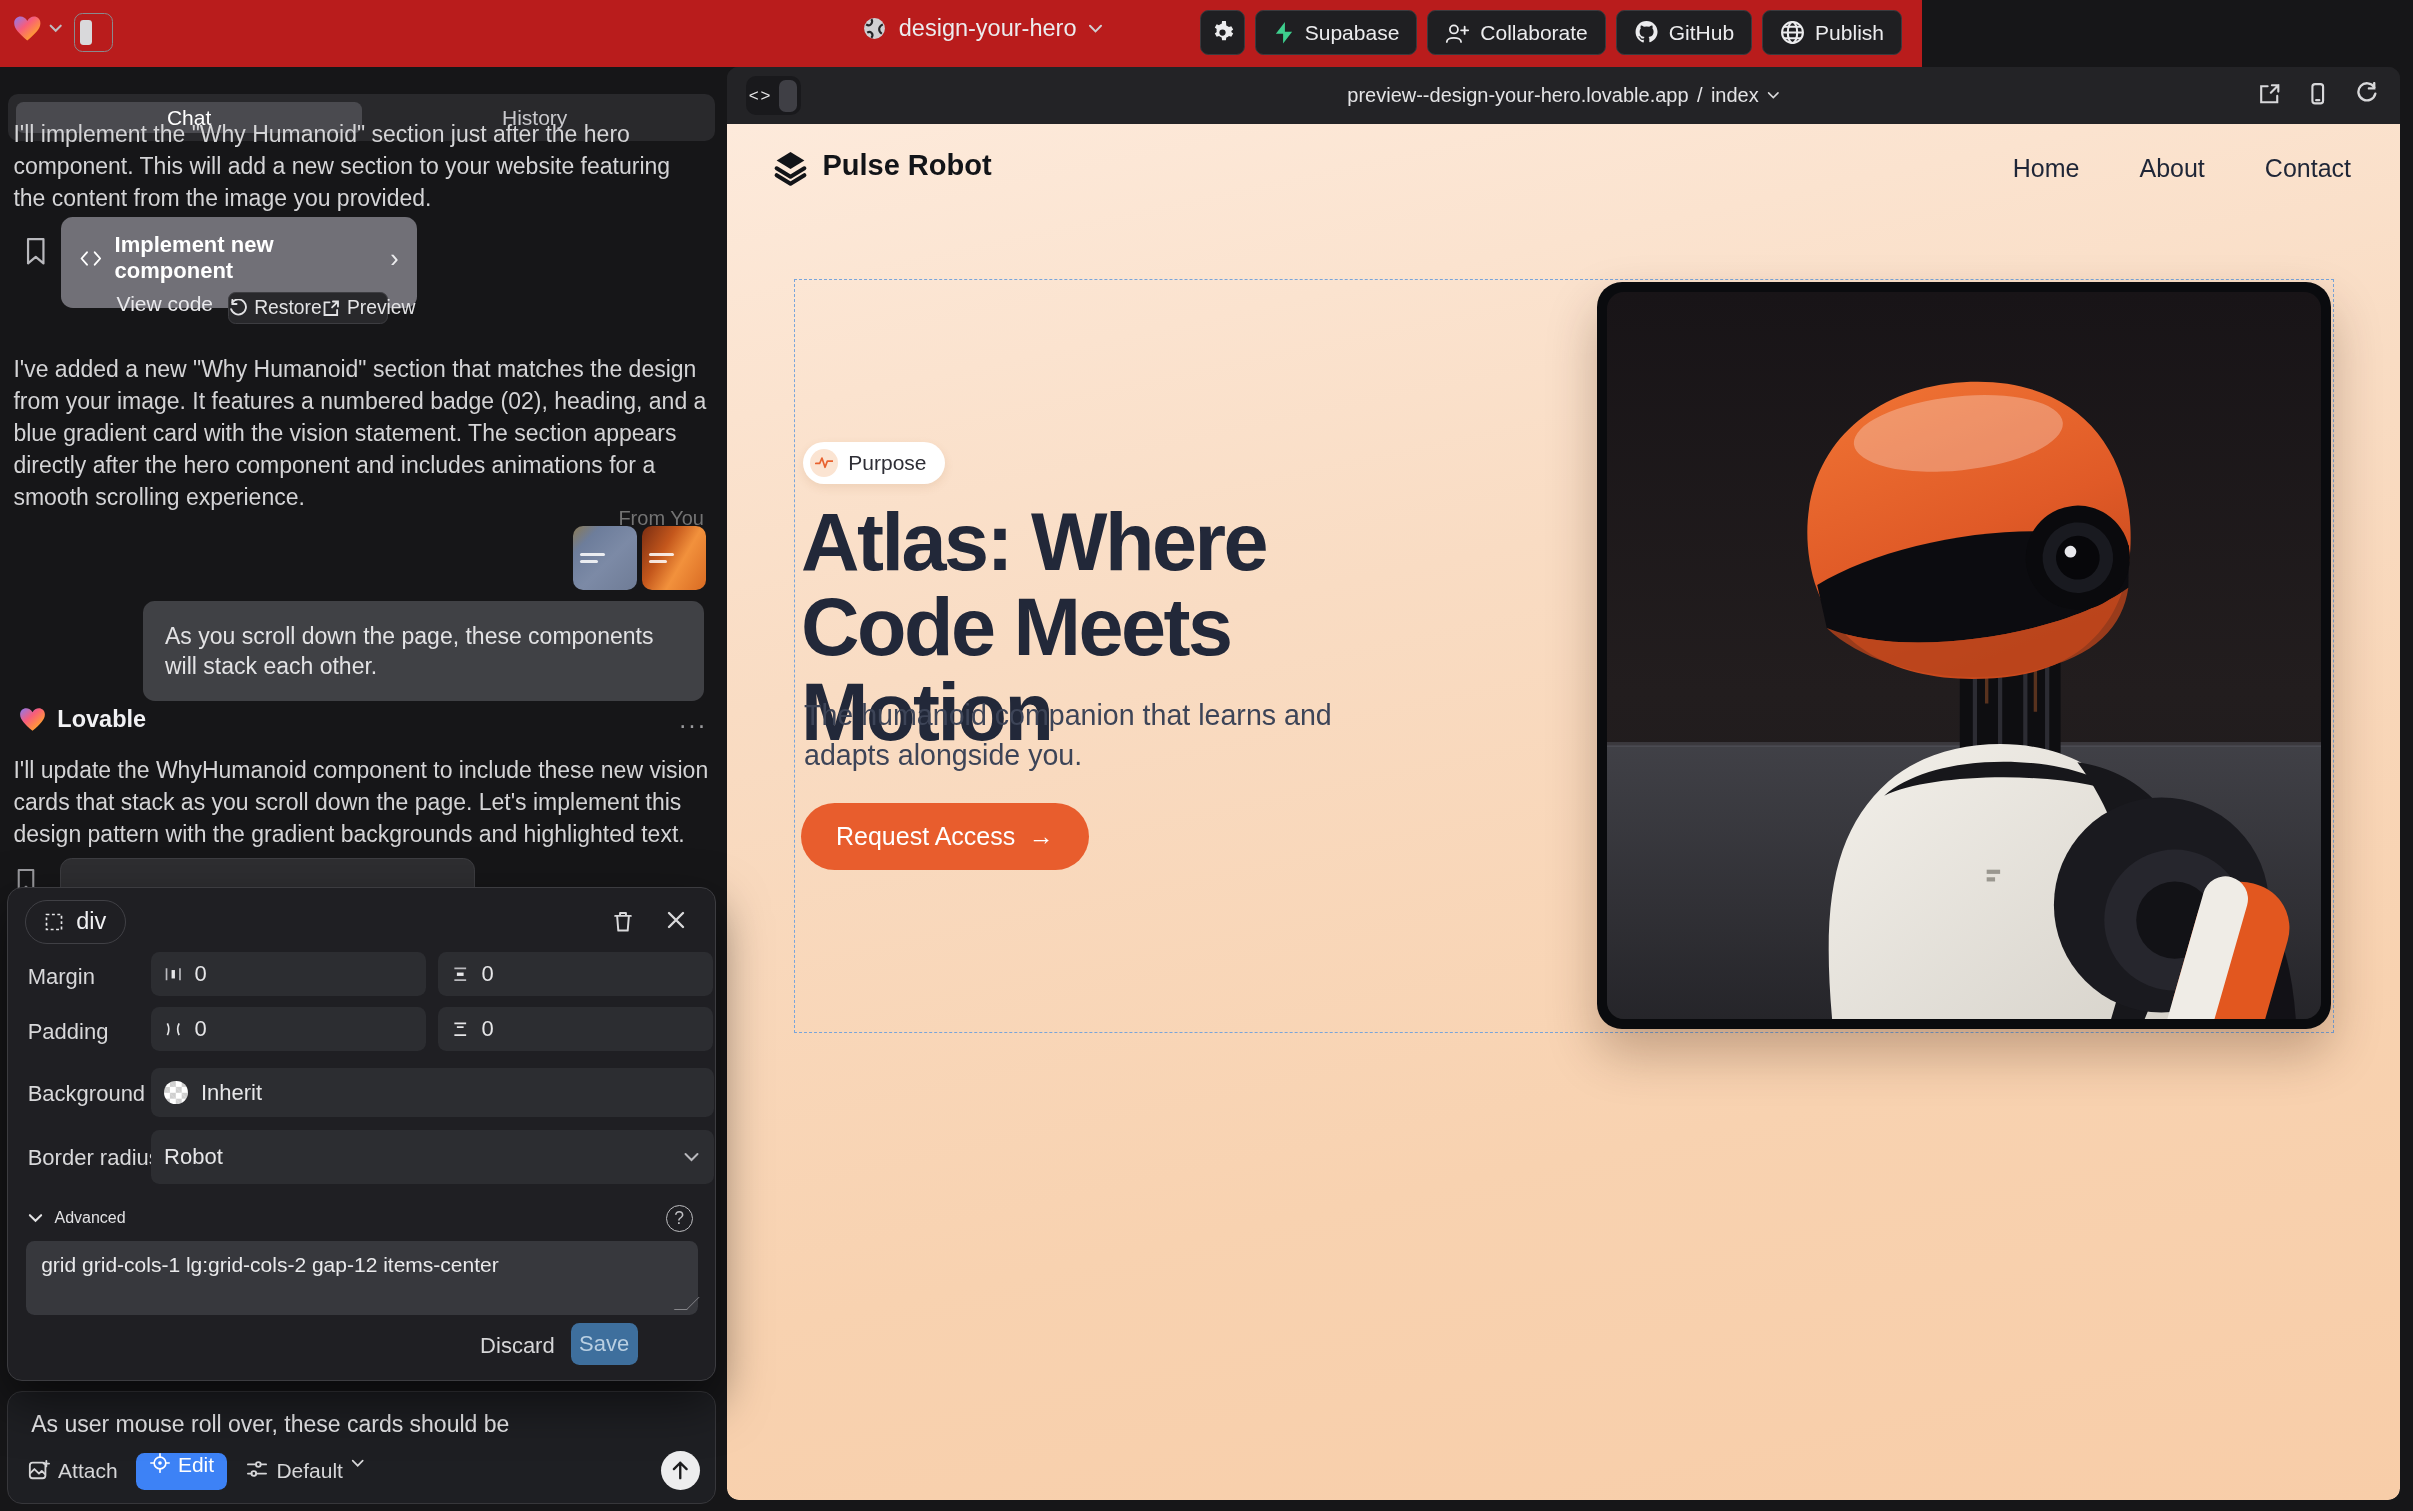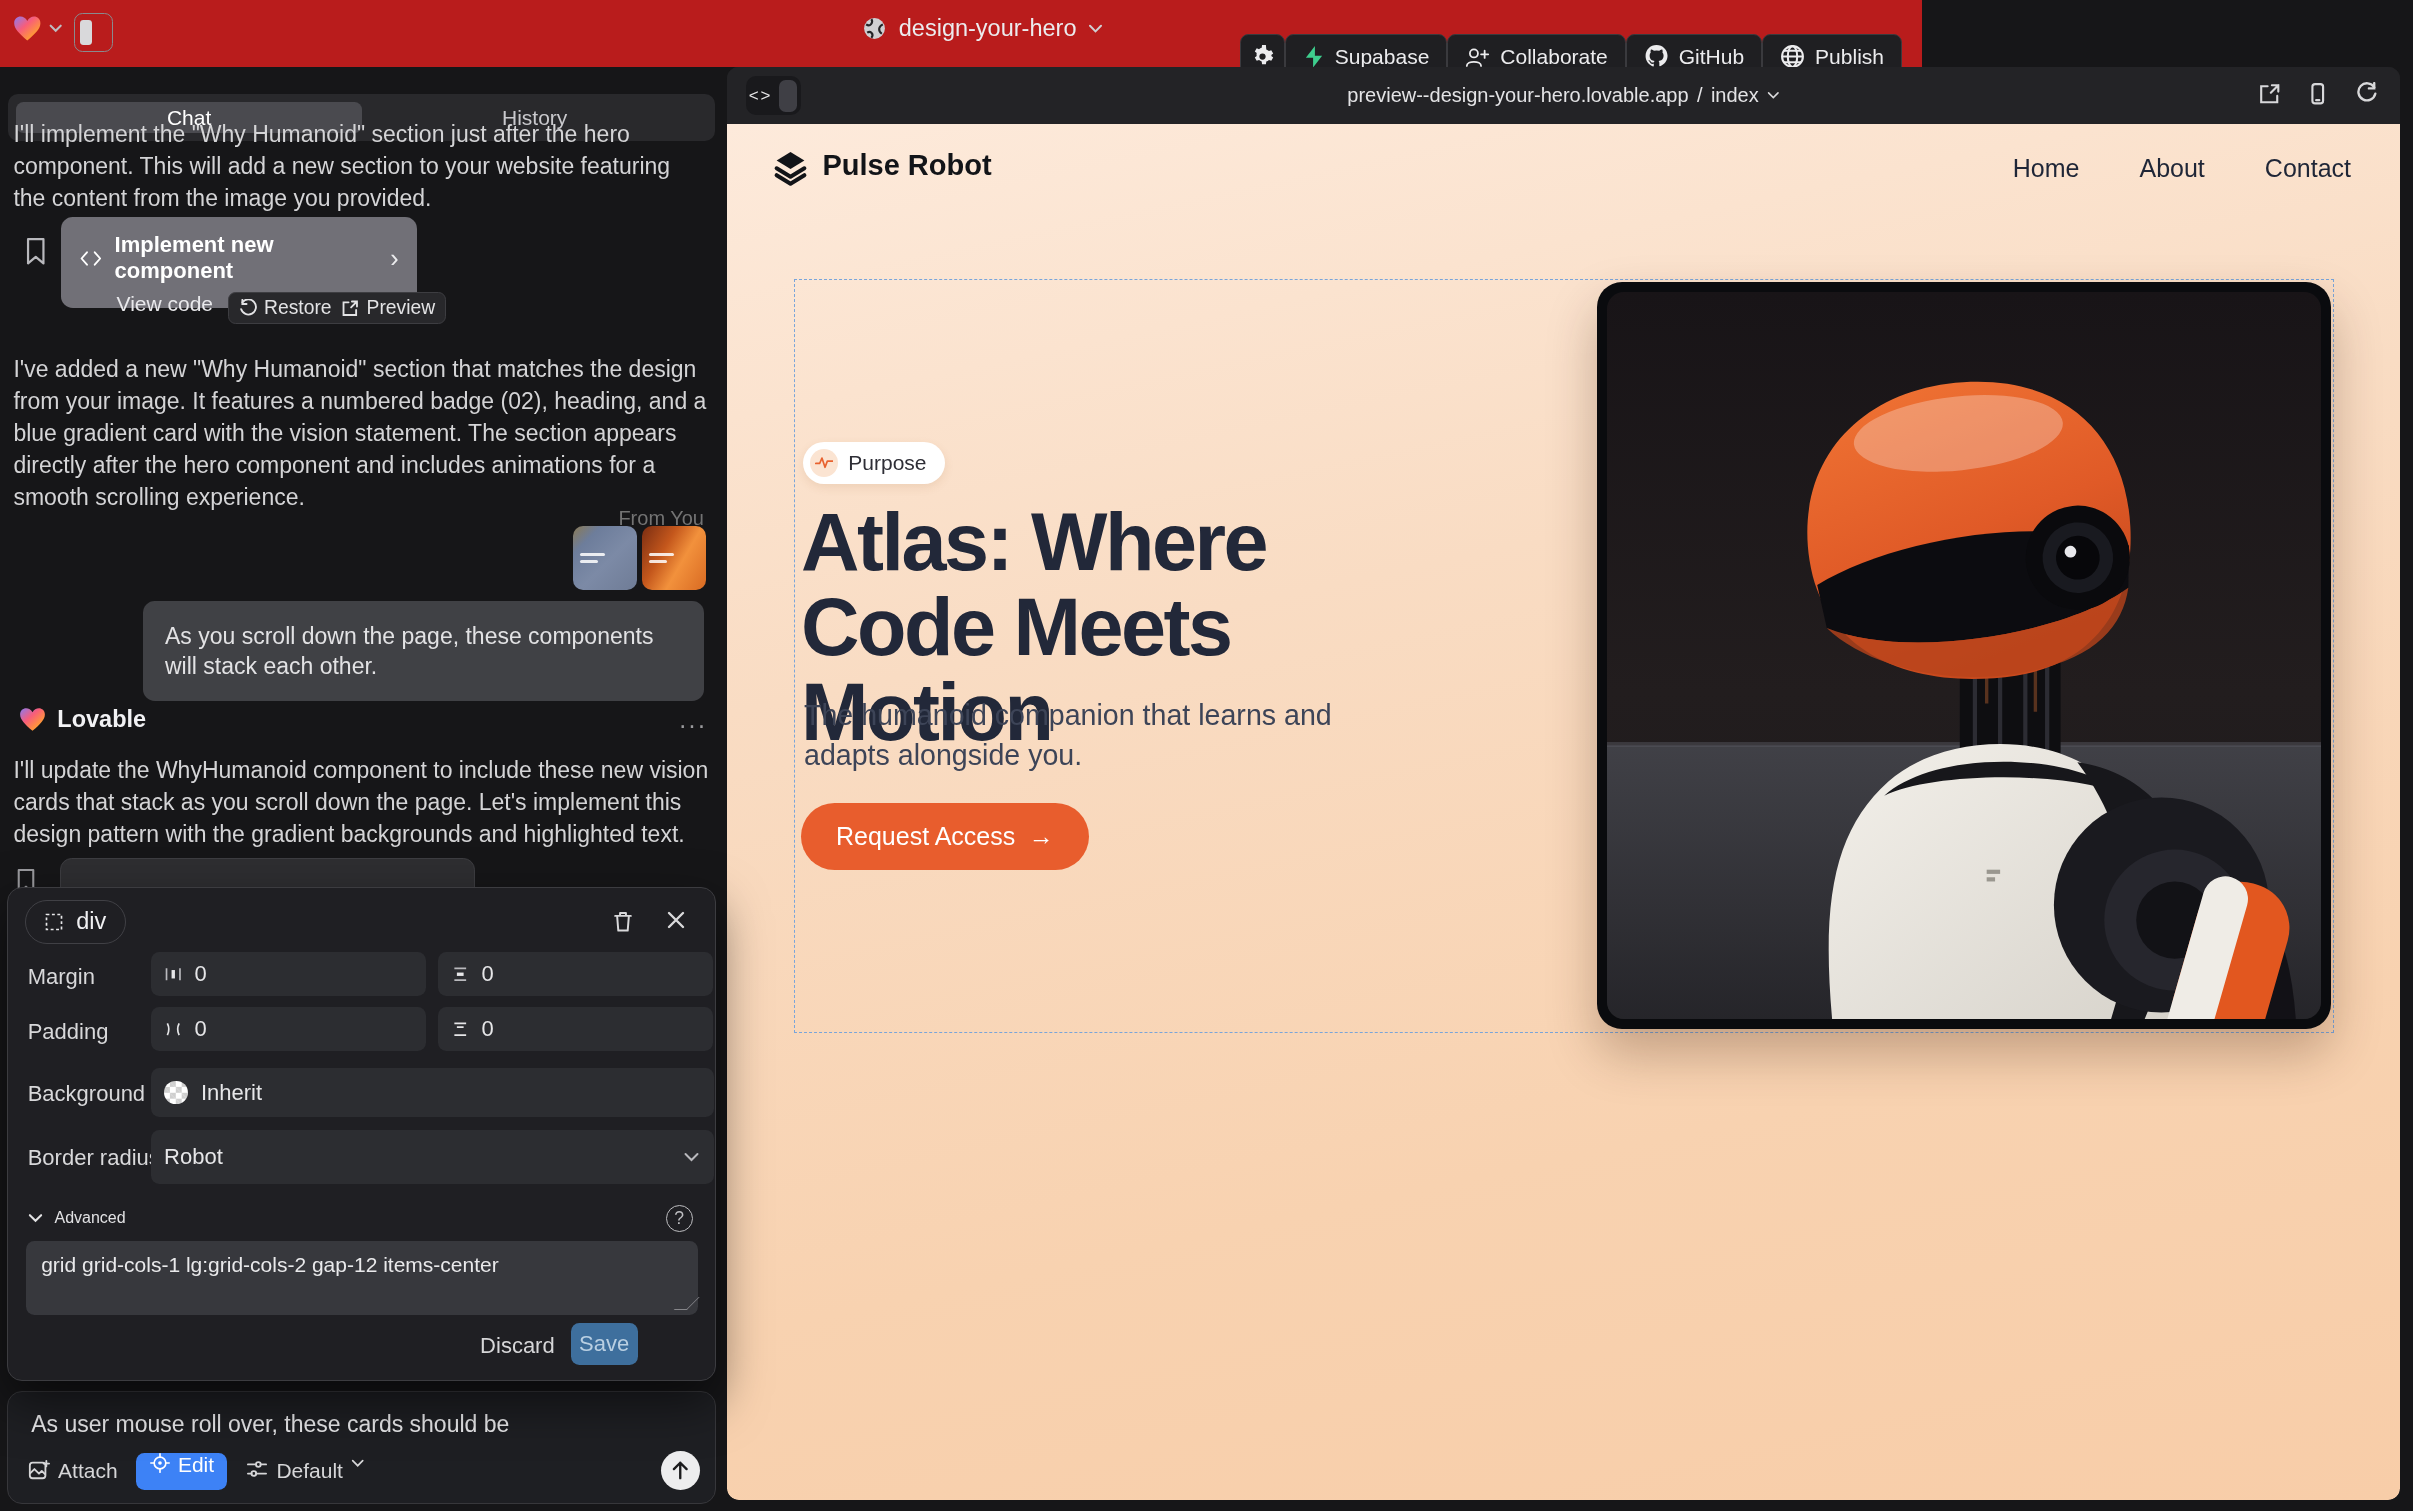--- a/index.html
+++ b/index.html
@@ -6,35 +6,35 @@
   html,body { width:2413px; height:1512px; overflow:hidden; }
   body { background:#161618; font-family:"Liberation Sans", sans-serif; color:#e6e6e8; position:relative; }
   .abs { position:absolute; }
 
   
   .topbar { position:absolute; left:0; top:0; width:1922px; height:67px; background:#b91c1c; }
   .heart-btn { position:absolute; left:13.4px; top:15px; display:flex; align-items:center; gap:6.7px; cursor:pointer; }
   .panel-toggle { position:absolute; left:74px; top:13.4px; width:39px; height:39px; border:1.7px solid #8a8a8e; border-radius:8.4px; display:flex; align-items:center; padding:5px; }
   .panel-toggle .bar { width:11.8px; height:25px; background:#d9d9db; border-radius:3.4px; }
   .proj-select { position:absolute; left:862px; top:15px; display:flex; align-items:center; gap:11.8px; color:#ececee; font-size:23.5px; }
-  .tb-right { position:absolute; right:20px; top:10px; display:flex; gap:0; align-items:center;margin-top:24px; }
+  .tb-right { position:absolute; right:20px; top:10px; display:flex; gap:10px; align-items:center; }
   .tb-btn { height:45px; background:#1f1f22; border:0.8px solid #3a3a3e; border-radius:8.4px; display:flex; align-items:center; gap:10px; padding:0 17px; font-size:21px; color:#ececee; cursor:pointer; }
   .tb-btn.icon-only { width:45px; justify-content:center; padding:0; }
 
   
   .tabs { position:absolute; left:8.4px; top:75px; width:707px; height:47px; background:#29292c; border-radius:10px; display:flex; padding:8px;margin-top:19px; }
   .tab { flex:1; display:flex; align-items:center; justify-content:center; font-size:21px; color:#c9c9cd; border-radius:7.6px; cursor:pointer; }
   .tab.active { background:#4a4a4f; color:#ffffff; }
   .chat-msg { position:absolute; font-size:23px; line-height:32px; color:#d4d4d6; }
   .bookmark { color:#b9b9bd; }
   .comp-card { position:absolute; left:61px; top:217px; width:356px; height:91px; background:#717077; border-radius:11.8px; padding:15px 18.5px; cursor:pointer; }
   .comp-row1 { display:flex; align-items:center; gap:13.4px; color:#ffffff; font-size:22px; font-weight:700; }
   .comp-chev { margin-left:auto; color:#ececee; font-size:25px; font-weight:400; }
   .comp-row2 { margin-left:37px; margin-top:8.4px; color:#e9e9ec; font-size:21px; }
-  .restore-bar { position:absolute; left:228px; top:292px; width:218px; height:32px; background:#28282b; border:0.8px solid #3d3d41; border-radius:7.6px; display:flex; align-items:center; justify-content:space-evenly; }
+  .restore-bar { position:absolute; left:228px; top:292px; width:160px; height:32px; background:#28282b; border:0.8px solid #3d3d41; border-radius:7.6px; display:flex; align-items:center; justify-content:space-evenly; }
   .rb-item { display:flex; align-items:center; gap:6.7px; font-size:19.3px; color:#e3e3e5; cursor:pointer; }
   .fromyou { position:absolute; left:452px; top:507px; width:252px; text-align:right; font-size:20px; color:#737373; }
   .thumb { position:absolute; top:526px; width:64px; height:64px; border-radius:10px; cursor:pointer; overflow:hidden; }
   .thumb .tl { position:absolute; left:6.7px; top:27px; width:25px; height:3.4px; background:rgba(255,255,255,.85); border-radius:1.7px; }
   .thumb .tl2 { top:34px; width:18.5px; }
   .thumb-blue { left:573px; background:linear-gradient(135deg,#8a7a55 0%,#6d7d9b 22%,#7c8aa6 55%,#6f7c96 100%); }
   .thumb-orange { left:642px; background:linear-gradient(120deg,#7a2d12 0%,#c4571c 35%,#f2913c 60%,#d96a22 100%); }
   .user-bubble { position:absolute; left:143px; top:601px; width:561px; background:#404145; border-radius:11.8px; padding:20px 22px; font-size:23px; line-height:30px; color:#e2e2e4; }
   .lovable-row { position:absolute; left:18.5px; top:705px; width:689px; display:flex; align-items:center; gap:11.8px; }
   .lovable-name { font-size:23.5px; font-weight:700; color:#f2f2f4; }

